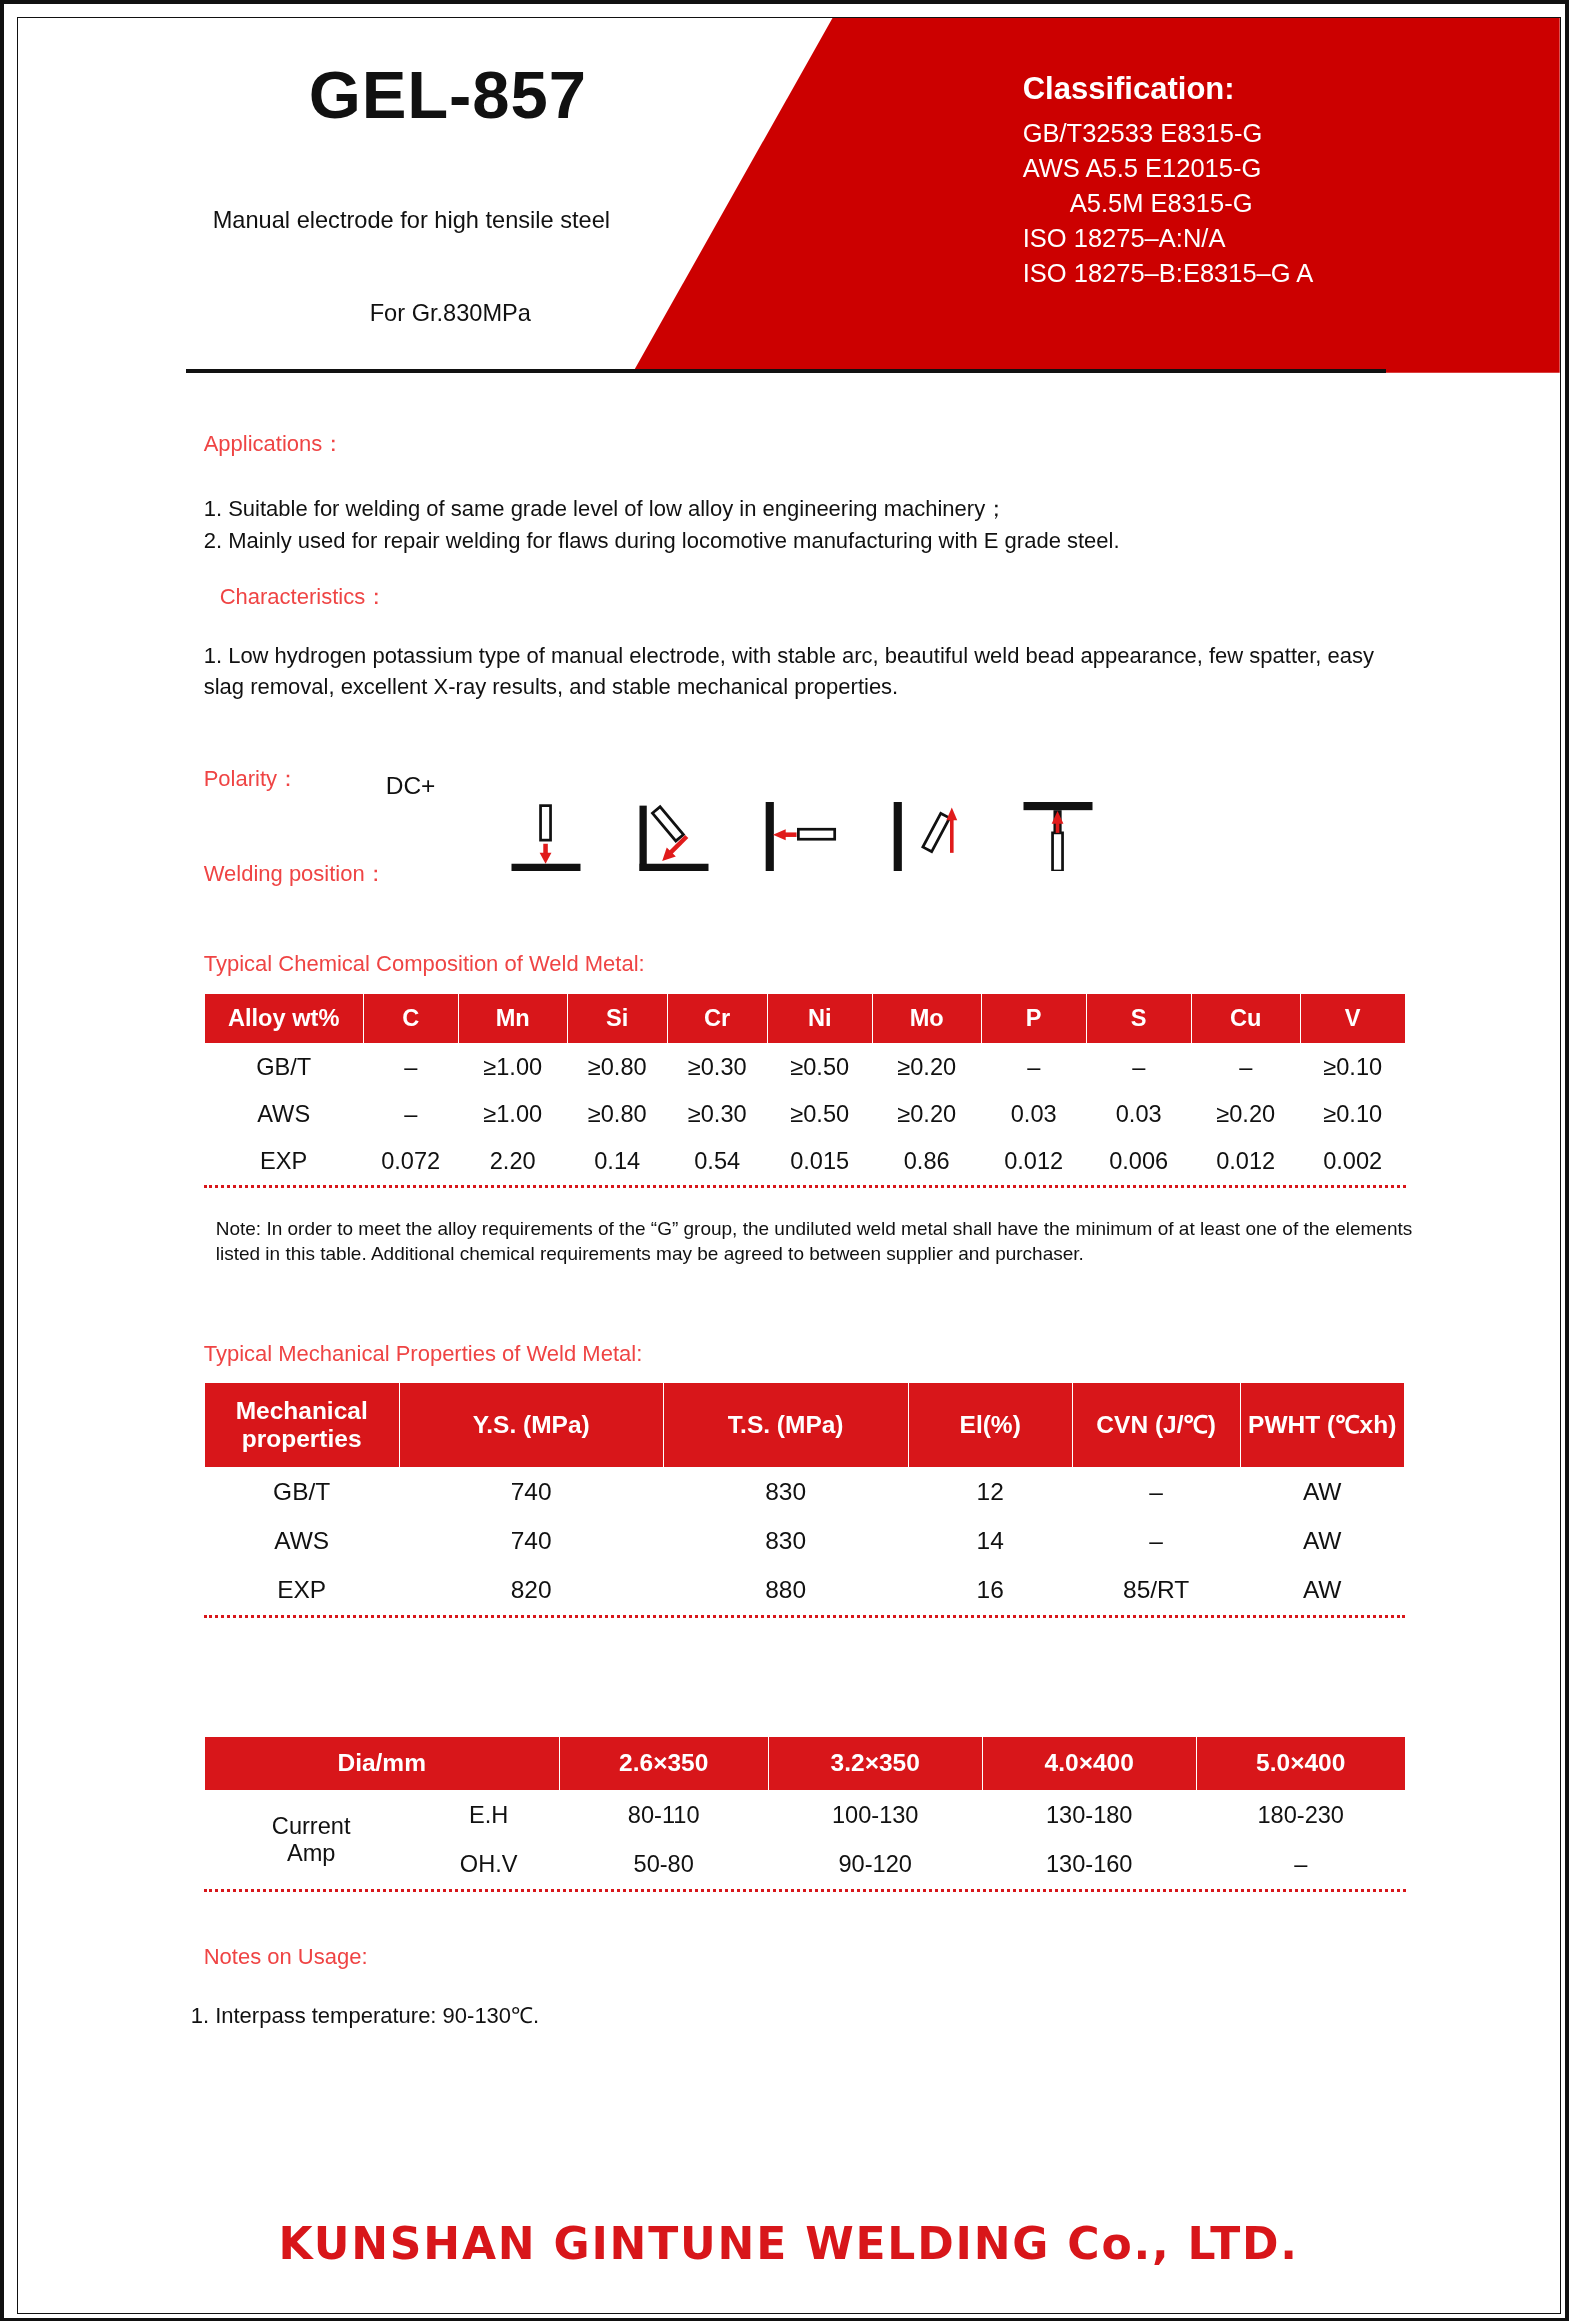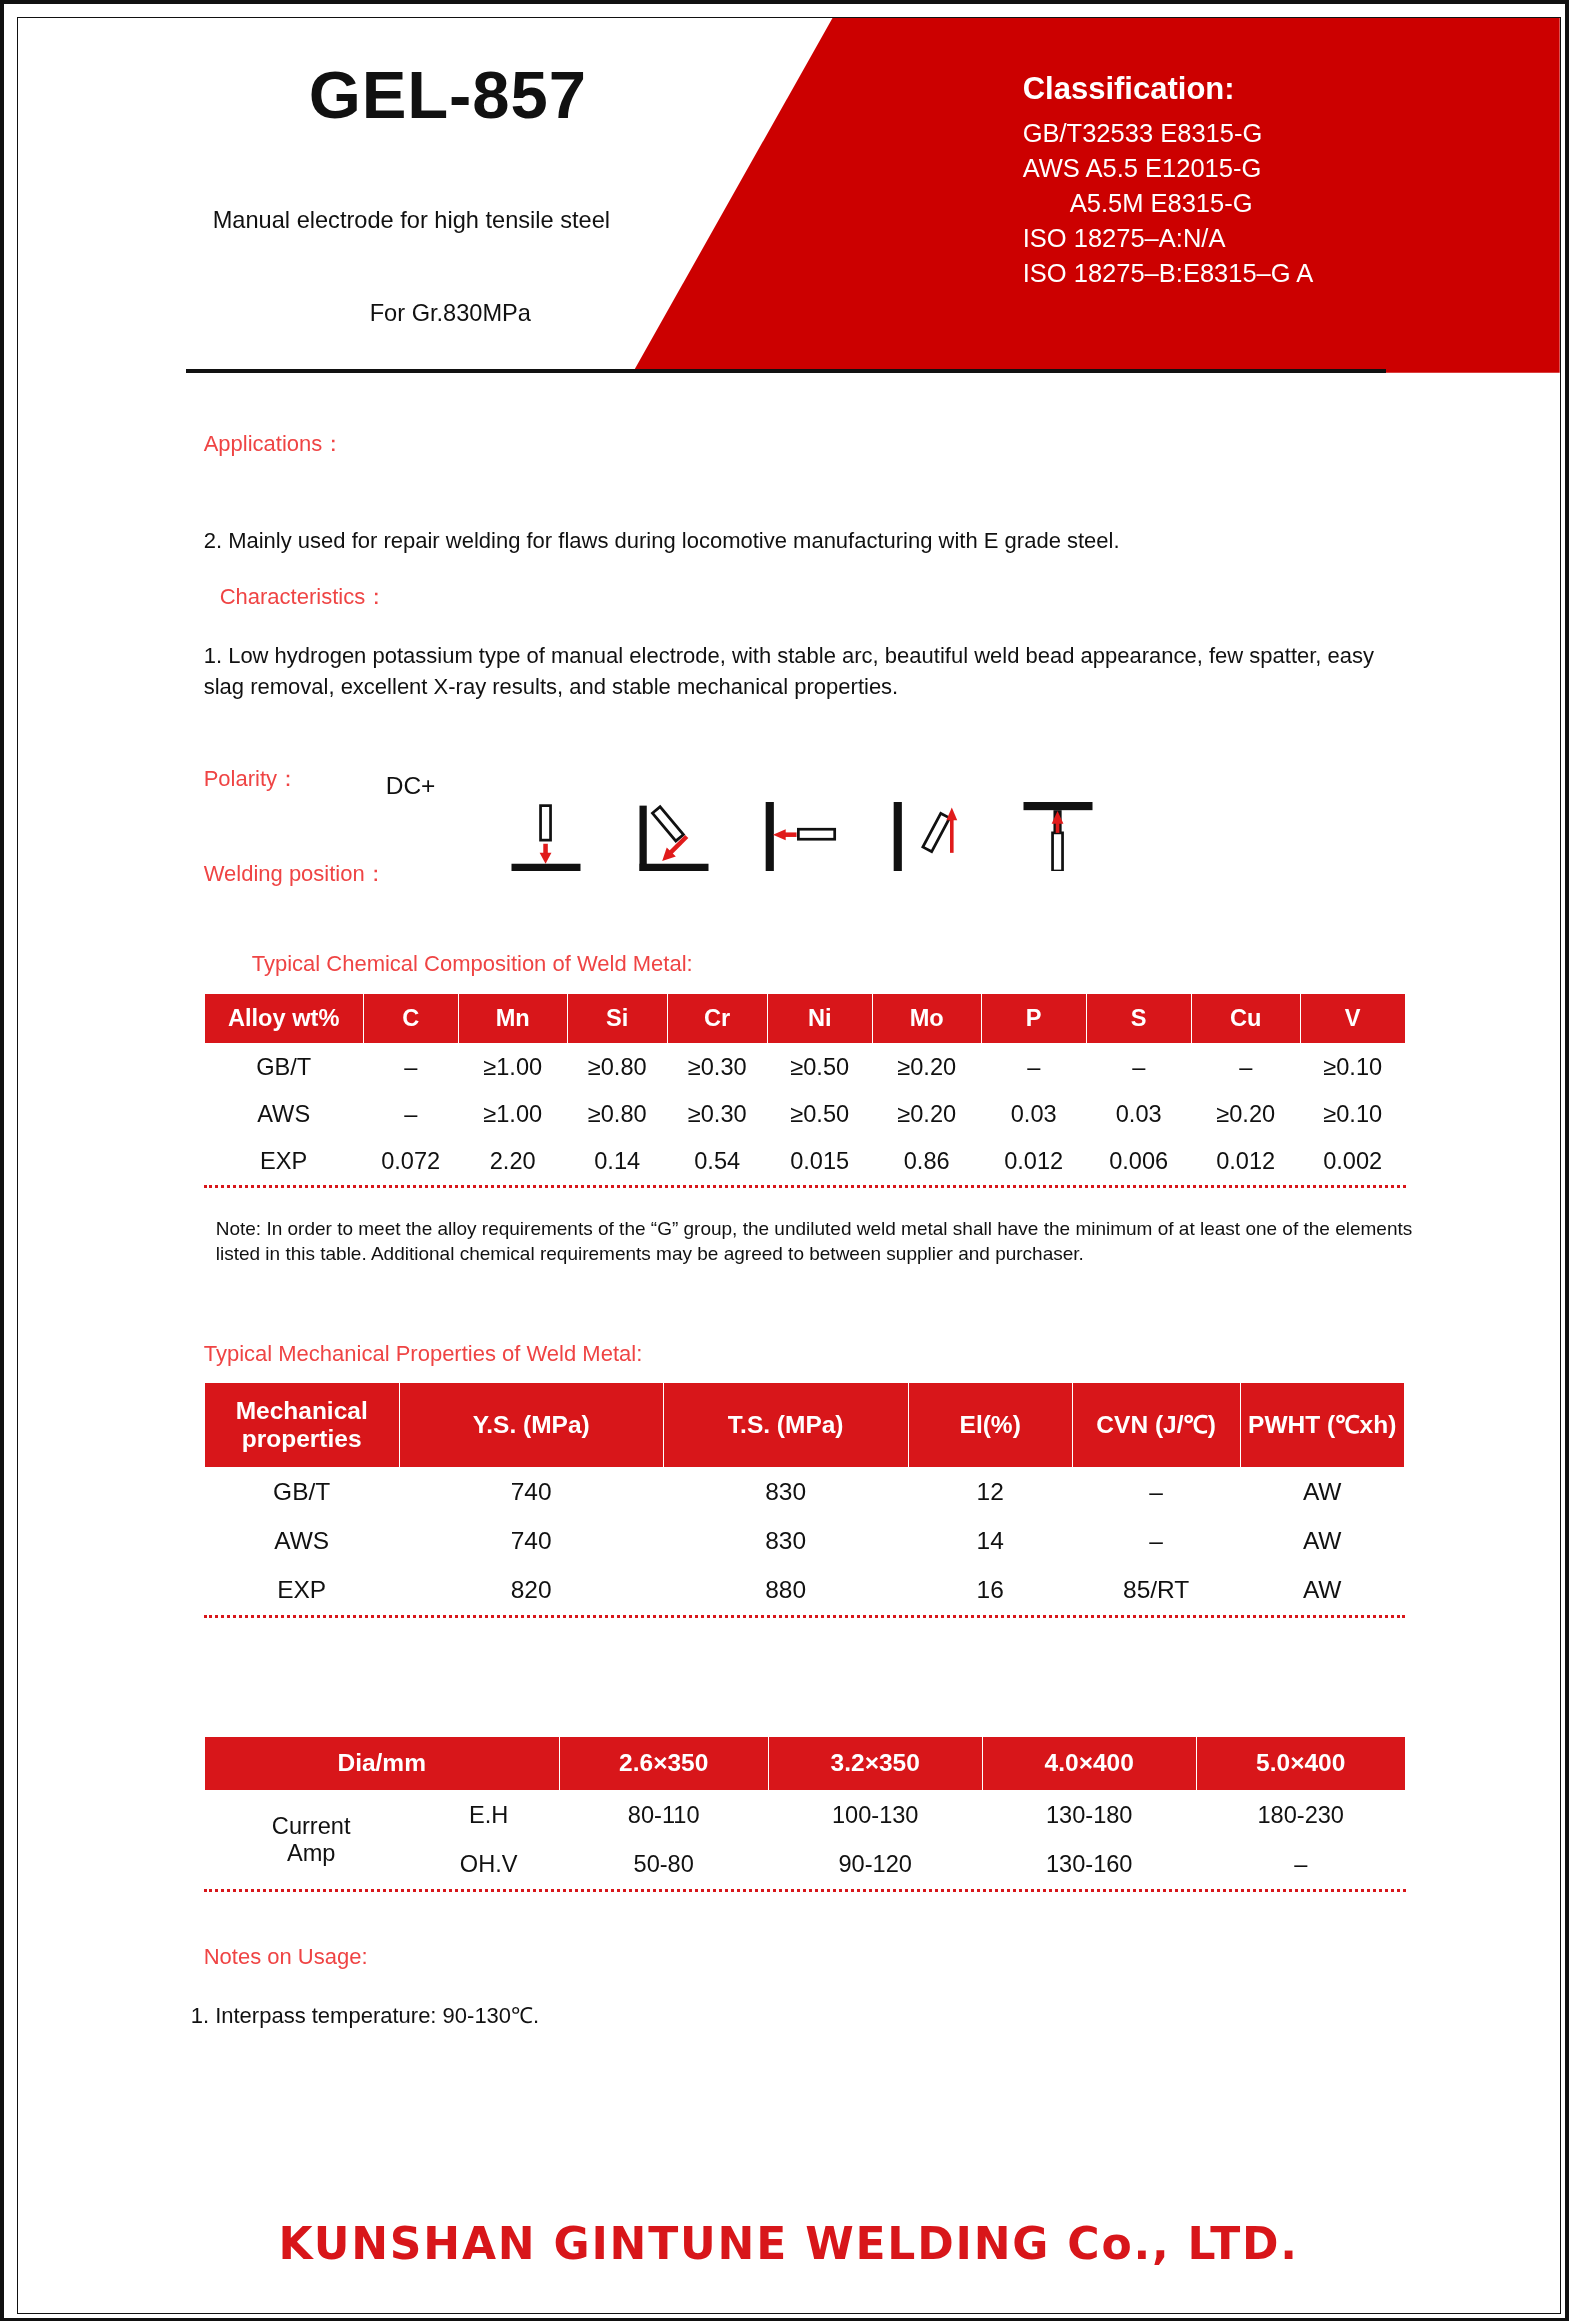--- a/index.html
+++ b/index.html
@@ -206,20 +206,21 @@
         <div class="class-line">ISO 18275–A:N/A</div>
         <div class="class-line">ISO 18275–B:E8315–G A</div>
       </div>
 
       <div class="header-rule"></div>
     </div>
 
     <div class="abs" style="left:186px; top:411px;">
       <span class="sec-title">Applications：</span>
     </div>
+    <div class="abs body-text" style="left:186px; top:475px; width:1246px;">1.  Suitable for welding of same grade level of low alloy in engineering machinery；</div>
     <div class="abs body-text" style="left:186px; top:507px; width:1273px;">2.  Mainly used for repair welding for flaws during locomotive manufacturing with E grade steel.</div>
 
     <div class="abs" style="left:202px; top:564px;">
       <span class="sec-title">Characteristics：</span>
     </div>
     <div class="abs body-text" style="left:186px; top:622px; width:1200px; text-indent:0;">1. Low hydrogen potassium type of manual electrode, with stable arc, beautiful weld bead appearance, few spatter, easy slag removal, excellent X-ray results, and stable mechanical properties.</div>
 
     <div class="abs sec-title" style="left:186px; top:746px;">Polarity：</div>
     <div class="abs body-text" style="left:368px; top:751px; font-size:24.5px;">DC+</div>
 
@@ -263,21 +264,21 @@
         <svg class="wp-icon" viewBox="0 0 92 76">
           <rect x="8" y="0" width="76" height="9" fill="#111111"></rect>
           <rect x="41" y="9" width="9" height="28" fill="#111111"></rect>
           <rect x="40" y="34" width="11" height="42" fill="#ffffff" stroke="#111111" stroke-width="3"></rect>
           <path d="M45.5 34 L45.5 18" stroke="#e01b1b" stroke-width="4"></path>
           <path d="M45.5 10 L39 24 L52 24 Z" fill="#e01b1b"></path>
         </svg>
       </div>
     </div>
 
-    <div class="abs sec-title" style="left:186px; top:933px;margin-left:48px;">Typical Chemical Composition of Weld Metal:</div>
+    <div class="abs sec-title" style="left:186px; top:933px;">Typical Chemical Composition of Weld Metal:</div>
     <div class="abs" style="left:186px; top:975px;">
       <table class="tbl" id="chem-table">
         <colgroup>
           <col style="width:159px">
             <col style="width:95px">
             <col style="width:109px">
             <col style="width:100px">
           <col style="width:100px">
             <col style="width:105px">
             <col style="width:109px">

